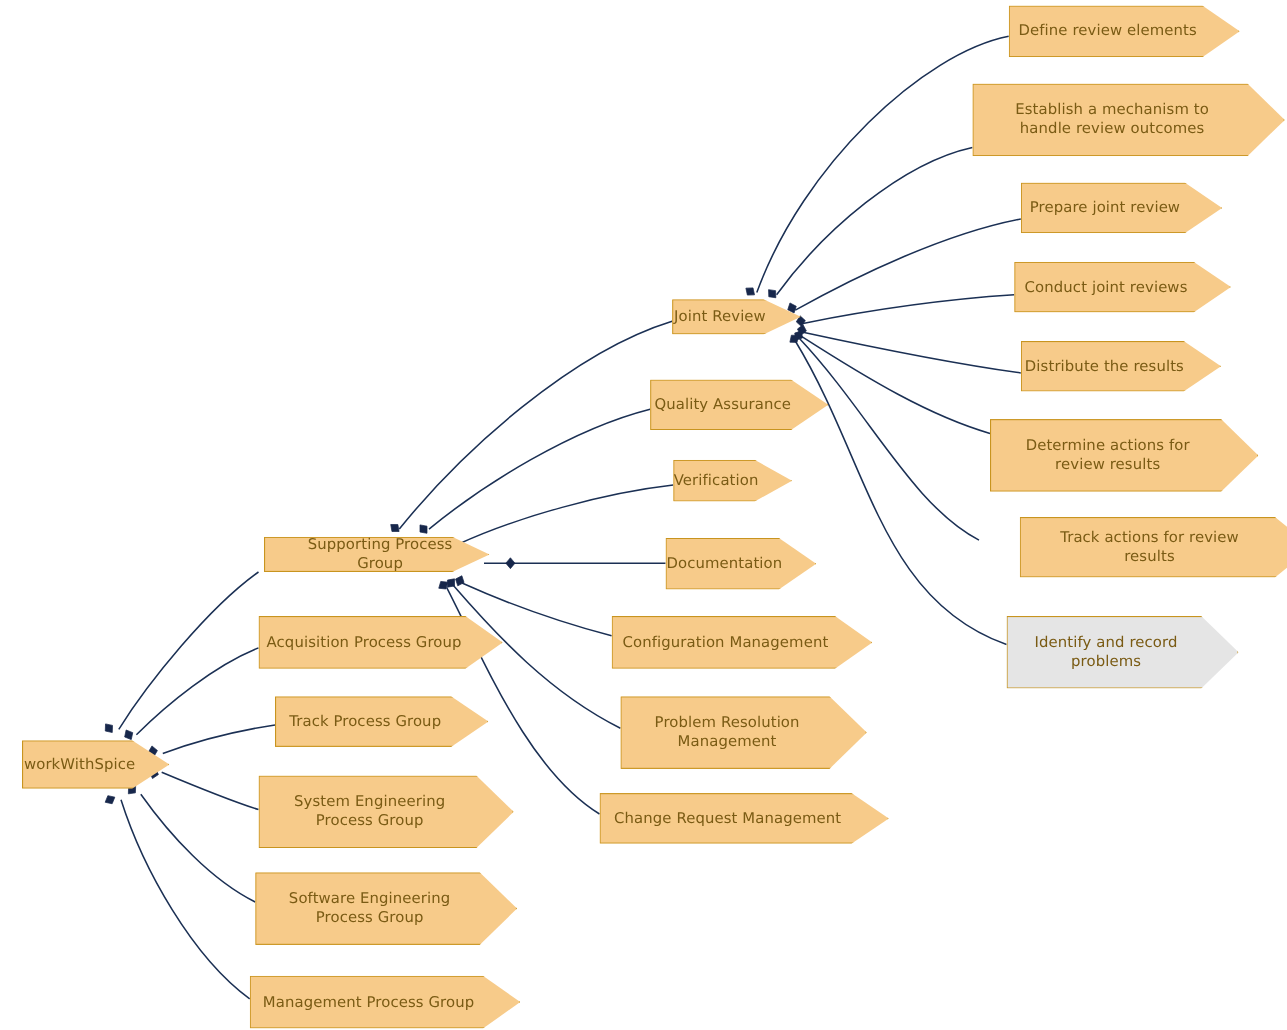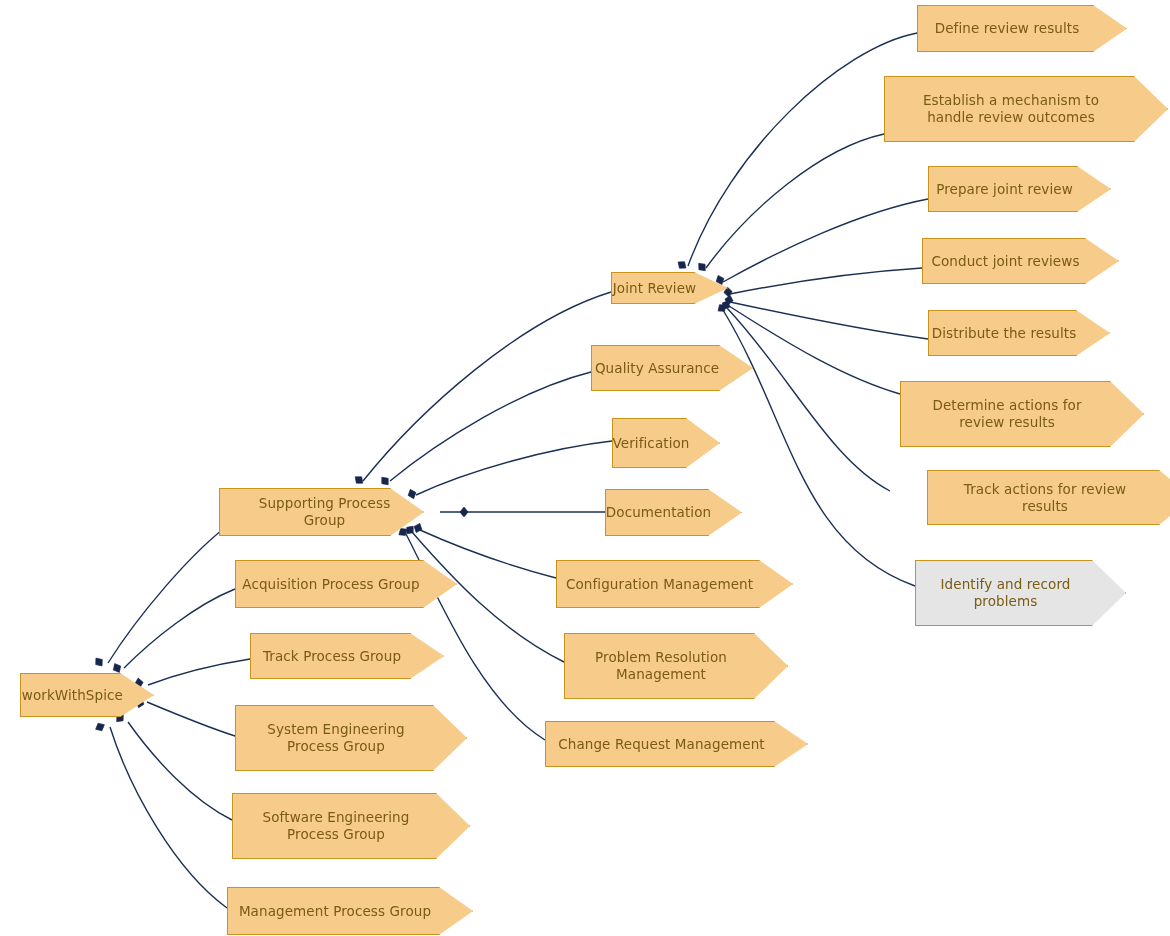--- a/index.html
+++ b/index.html
@@ -123,41 +123,41 @@
       </g>
   </svg>
 
   <div id="node-layer">
 
     <div class="node" id="node-root" style="left: 20px; top: 673px; width: 134px; height: 44px; justify-content: flex-end;">
       <span class="node-label">workWithSpice</span>
     </div>
 
     <div id="process-groups-container">
-        <div class="node" style="left: 219px; top: 488px; width: 205px; height: 48px; padding-left: 36px;"><span class="node-label">Supporting Process Group</span></div>
+        <div class="node" style="left: 240px; top: 488px; width: 205px; height: 32px; padding-left: 36px;"><span class="node-label">Supporting Process Group</span></div>
         <div class="node" style="left: 235px; top: 560px; width: 222px; height: 48px;"><span class="node-label">Acquisition Process Group</span></div>
         <div class="node" style="left: 250px; top: 633px; width: 194px; height: 46px;"><span class="node-label">Track Process Group</span></div>
         <div class="node" style="left: 235px; top: 705px; width: 232px; height: 66px;"><span class="node-label">System Engineering
 Process Group</span></div>
         <div class="node" style="left: 232px; top: 793px; width: 238px; height: 66px;"><span class="node-label">Software Engineering
 Process Group</span></div>
         <div class="node" style="left: 227px; top: 887px; width: 246px; height: 48px;"><span class="node-label">Management Process Group</span></div>
       </div>
     <div id="supporting-children-container">
         <div class="node" style="left: 611px; top: 272px; width: 117px; height: 32px;"><span class="node-label">Joint Review</span></div>
         <div class="node" style="left: 591px; top: 345px; width: 162px; height: 46px;"><span class="node-label">Quality Assurance</span></div>
-        <div class="node" style="left: 612px; top: 418px; width: 108px; height: 50px;"><span class="node-label">Verification</span></div>
+        <div class="node" style="left: 612px; top: 418px; width: 108px; height: 38px;"><span class="node-label">Verification</span></div>
         <div class="node" style="left: 605px; top: 489px; width: 137px; height: 47px;"><span class="node-label">Documentation</span></div>
         <div class="node" style="left: 556px; top: 560px; width: 237px; height: 48px;"><span class="node-label">Configuration Management</span></div>
         <div class="node" style="left: 564px; top: 633px; width: 224px; height: 66px;"><span class="node-label">Problem Resolution
 Management</span></div>
         <div class="node" style="left: 545px; top: 721px; width: 263px; height: 46px;"><span class="node-label">Change Request Management</span></div>
       </div>
     <div id="joint-review-children-container">
-        <div class="node" style="left: 917px; top: 5px; width: 210px; height: 47px;"><span class="node-label">Define review results</span></div>
+        <div class="node" style="left: 917px; top: 5px; width: 210px; height: 47px;"><span class="node-label">Define review elements</span></div>
         <div class="node" style="left: 884px; top: 76px; width: 284px; height: 66px;"><span class="node-label">Establish a mechanism to
 handle review outcomes</span></div>
         <div class="node" style="left: 928px; top: 166px; width: 183px; height: 46px;"><span class="node-label">Prepare joint review</span></div>
         <div class="node" style="left: 922px; top: 238px; width: 197px; height: 46px;"><span class="node-label">Conduct joint reviews</span></div>
         <div class="node" style="left: 928px; top: 310px; width: 182px; height: 46px;"><span class="node-label">Distribute the results</span></div>
         <div class="node" style="left: 900px; top: 381px; width: 244px; height: 66px;"><span class="node-label">Determine actions for
 review results</span></div>
         <div class="node" style="left: 927px; top: 470px; width: 266px; height: 55px;"><span class="node-label">Track actions for review
 results</span></div>
         <div class="node highlight" style="left: 915px; top: 560px; width: 211px; height: 66px;"><span class="node-label">Identify and record

